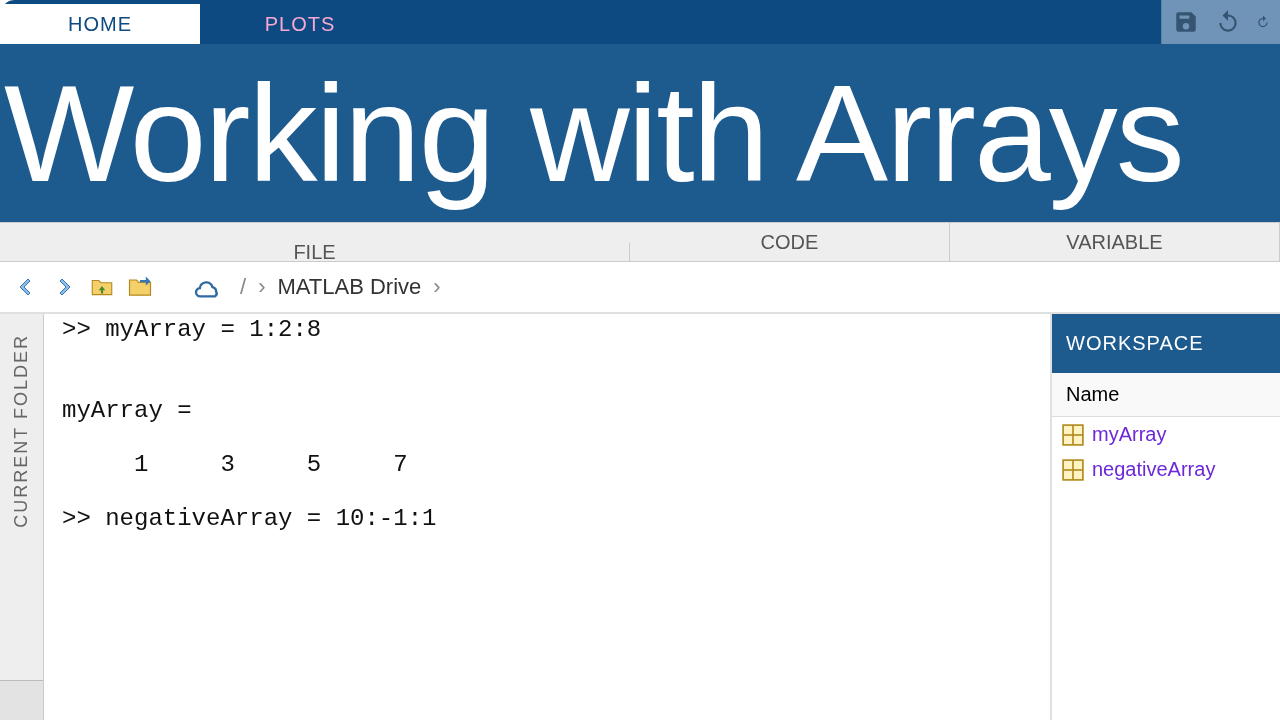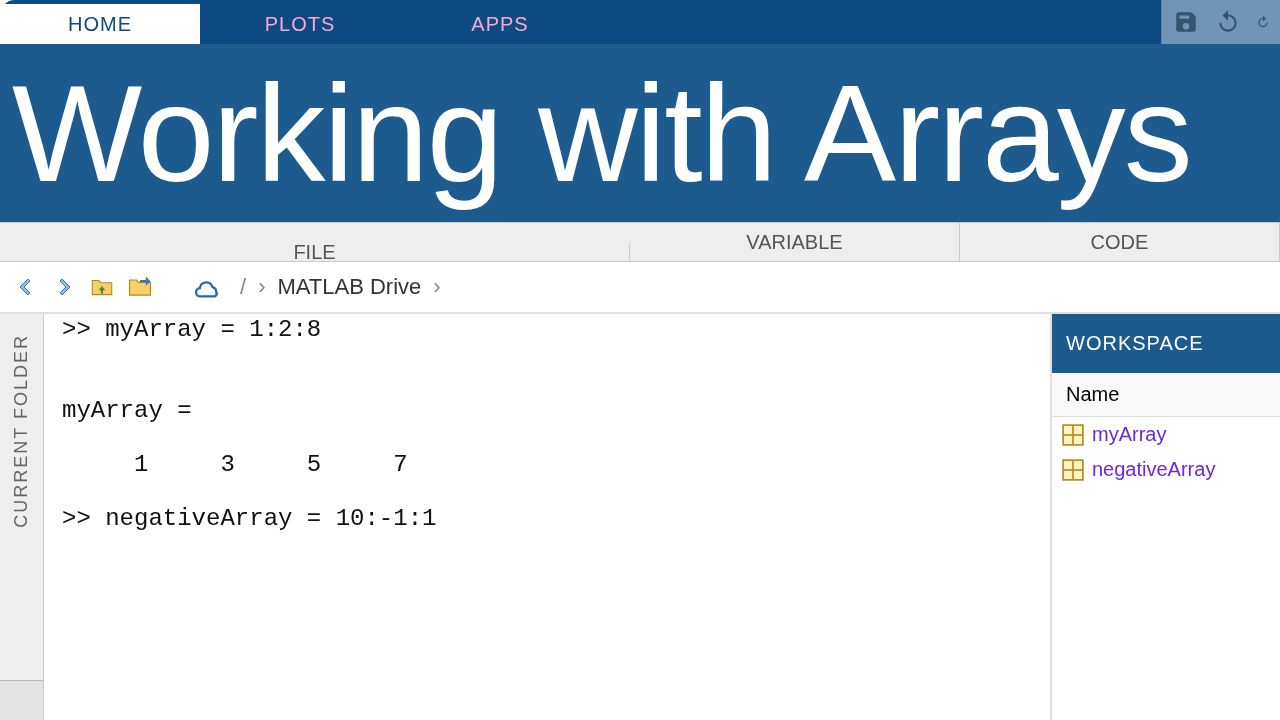--- a/index.html
+++ b/index.html
@@ -49,21 +49,21 @@
     opacity:.85;
   }
 
   
   .banner {
     height: 178px;
     background: #1d5b8f;
     color: #fff;
     display: flex;
     align-items: center;
-    padding-left: 12px;
+    padding-left: 4px;
     overflow: hidden;
   }
   .banner .title {
     font-family: "Segoe UI Light", "Helvetica Neue Light", Arial, sans-serif;
     font-weight: 200;
     font-size: 138px;
     line-height: 1;
     white-space: nowrap;
     letter-spacing: -2px;
   }
@@ -188,21 +188,20 @@
   }
   .ws-array-icon rect { stroke:#b08b1e; fill:#fff3c4; }
   .ws-array-icon line { stroke:#b08b1e; }
 </style>
 </head>
 <body>
 
 <div class="tabstrip">
   <div class="tab active">HOME</div>
   <div class="tab">PLOTS</div>
-  <div class="tab">APPS</div>
 
   <div class="right-icons">
     <div class="ico">
       <svg width="26" height="26" viewBox="0 0 24 24">
           <path fill="#2b4a66" d="M17 3H5a2 2 0 0 0-2 2v14a2 2 0 0 0 2 2h14a2 2 0 0 0 2-2V7l-4-4zM12 19a3 3 0 1 1 0-6 3 3 0 0 1 0 6zm3-10H6V6h9v3z"></path>
         </svg>
     </div>
     <div class="ico">
       <svg width="26" height="26" viewBox="0 0 24 24">
           <path fill="#2b4a66" d="M12 5V1L7 6l5 5V7c3.3 0 6 2.7 6 6s-2.7 6-6 6-6-2.7-6-6H4c0 4.4 3.6 8 8 8s8-3.6 8-8-3.6-8-8-8z"></path>
@@ -215,22 +214,22 @@
     </div>
   </div>
 </div>
 
 <div class="banner">
   <div class="title">Working with Arrays</div>
 </div>
 
 <div class="sections">
   <div class="sec sec-file">FILE</div>
+  <div class="sec sec-code">CODE</div>
   <div class="sec sec-variable">VARIABLE</div>
-  <div class="sec sec-code">CODE</div>
 </div>
 
 <div class="navbar">
   <div class="navbtn">
     <svg width="24" height="24" viewBox="0 0 24 24">
         <path fill="#8fbce6" stroke="#3a78b5" stroke-width="1" d="M14 4l-8 8 8 8 2-2-6-6 6-6z"></path>
       </svg>
   </div>
   <div class="navbtn">
     <svg width="24" height="24" viewBox="0 0 24 24">

